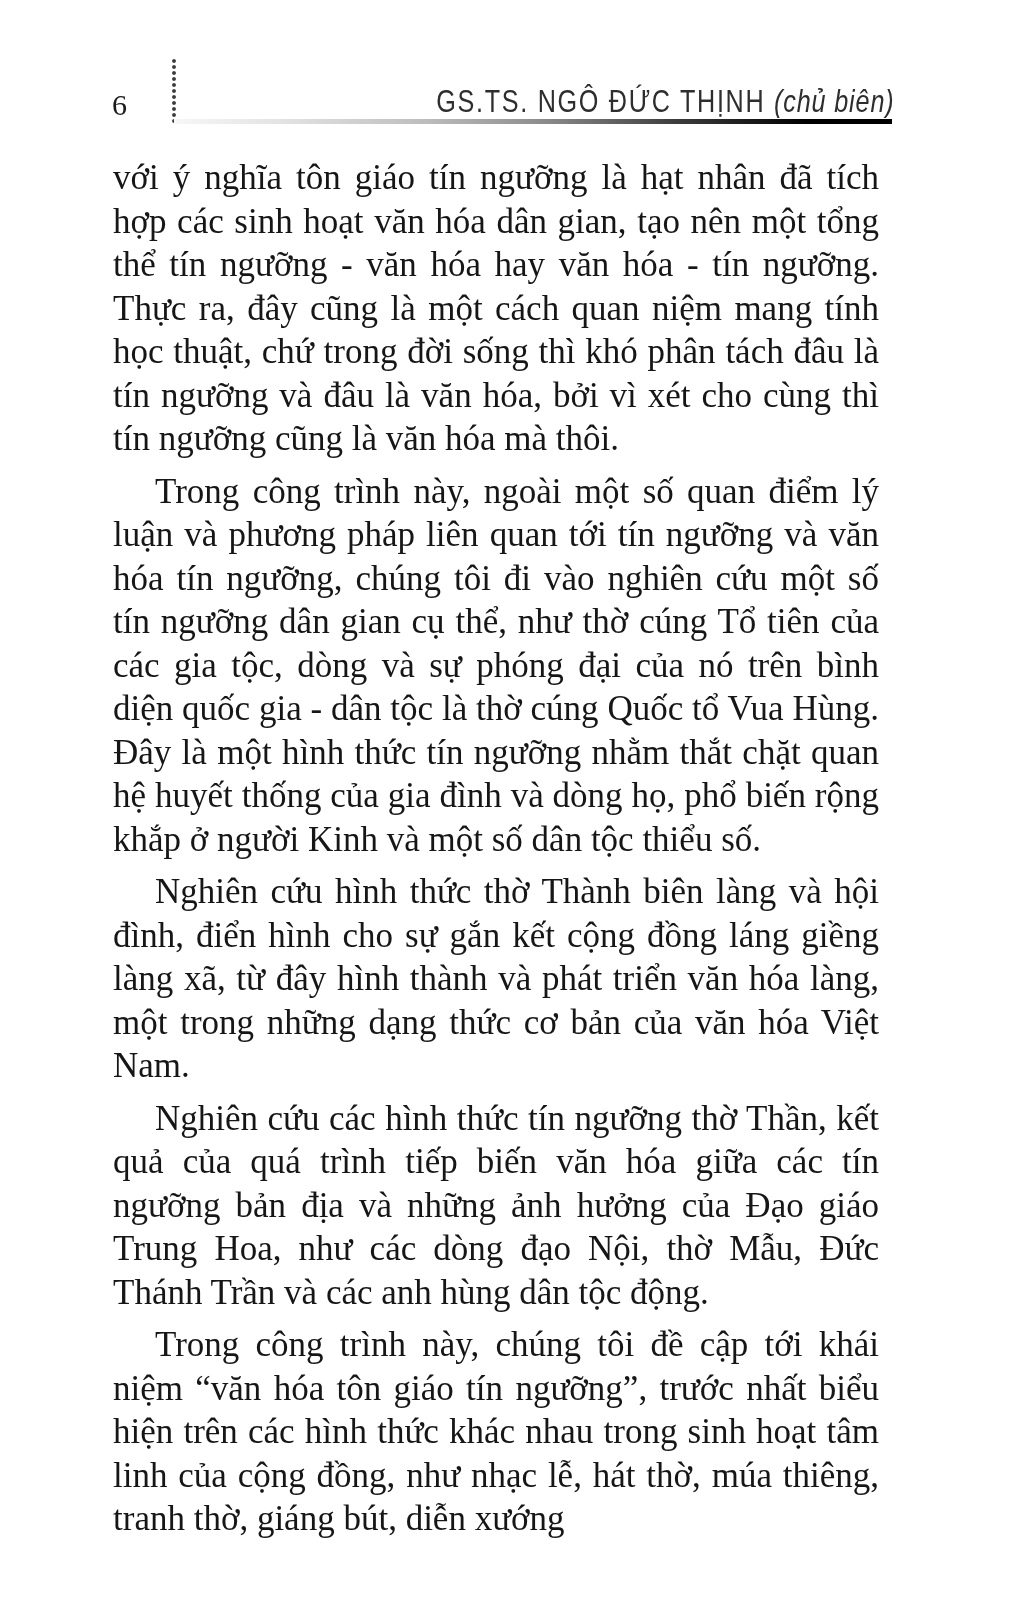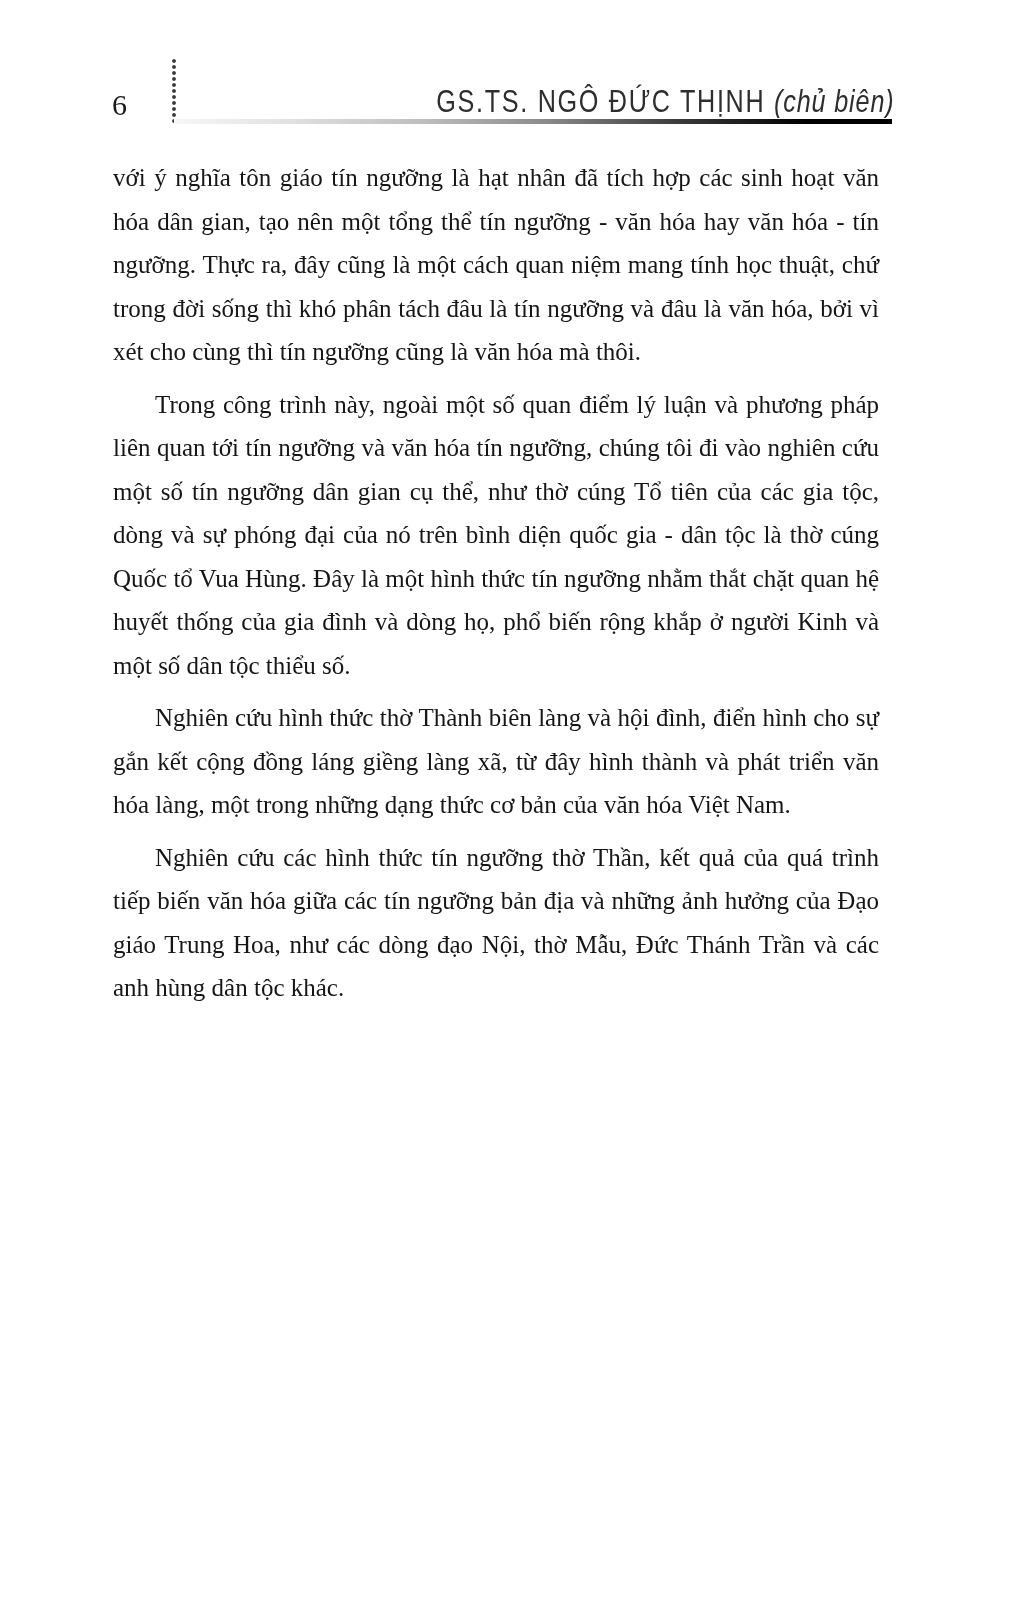--- a/index.html
+++ b/index.html
@@ -75,21 +75,21 @@
   }
   
   .body-text {
     position: absolute;
     left: 113px;
     top: 156px;
     width: 766px;
   }
   .para {
     margin: 0 0 9px 0;
-    font-size: 25px;
+    font-size: 35px;
     line-height: 43.5px;
     text-align: justify;
     text-justify: inter-word;
     color: #161616;
   }
   .para.indent {
     text-indent: 42px;
   }
 </style>
 </head>
@@ -106,16 +106,17 @@
       <span>GS.TS. NGÔ ĐỨC THỊNH </span><span class="role">(chủ biên)</span>
     </div>
 
     <div class="header-rule"></div>
   </div>
 
   <div class="body-text">
       <p class="para">với ý nghĩa tôn giáo tín ngưỡng là hạt nhân đã tích hợp các sinh hoạt văn hóa dân gian, tạo nên một tổng thể tín ngưỡng - văn hóa hay văn hóa - tín ngưỡng. Thực ra, đây cũng là một cách quan niệm mang tính học thuật, chứ trong đời sống thì khó phân tách đâu là tín ngưỡng và đâu là văn hóa, bởi vì xét cho cùng thì tín ngưỡng cũng là văn hóa mà thôi.</p>
       <p class="para indent">Trong công trình này, ngoài một số quan điểm lý luận và phương pháp liên quan tới tín ngưỡng và văn hóa tín ngưỡng, chúng tôi đi vào nghiên cứu một số tín ngưỡng dân gian cụ thể, như thờ cúng Tổ tiên của các gia tộc, dòng và sự phóng đại của nó trên bình diện quốc gia - dân tộc là thờ cúng Quốc tổ Vua Hùng. Đây là một hình thức tín ngưỡng nhằm thắt chặt quan hệ huyết thống của gia đình và dòng họ, phổ biến rộng khắp ở người Kinh và một số dân tộc thiểu số.</p>
       <p class="para indent">Nghiên cứu hình thức thờ Thành biên làng và hội đình, điển hình cho sự gắn kết cộng đồng láng giềng làng xã, từ đây hình thành và phát triển văn hóa làng, một trong những dạng thức cơ bản của văn hóa Việt Nam.</p>
-      <p class="para indent">Nghiên cứu các hình thức tín ngưỡng thờ Thần, kết quả của quá trình tiếp biến văn hóa giữa các tín ngưỡng bản địa và những ảnh hưởng của Đạo giáo Trung Hoa, như các dòng đạo Nội, thờ Mẫu, Đức Thánh Trần và các anh hùng dân tộc khác.</p>
+      <p class="para indent">Nghiên cứu các hình thức tín ngưỡng thờ Thần, kết quả của quá trình tiếp biến văn hóa giữa các tín ngưỡng bản địa và những ảnh hưởng của Đạo giáo Trung Hoa, như các dòng đạo Nội, thờ Mẫu, Đức Thánh Trần và các anh hùng dân tộc động.</p>
+      <p class="para indent">Trong công trình này, chúng tôi đề cập tới khái niệm “văn hóa tôn giáo tín ngưỡng”, trước nhất biểu hiện trên các hình thức khác nhau trong sinh hoạt tâm linh của cộng đồng, như nhạc lễ, hát thờ, múa thiêng, tranh thờ, giáng bút, diễn xướng</p>
     </div>
 
 </div>
 
 </body></html>

